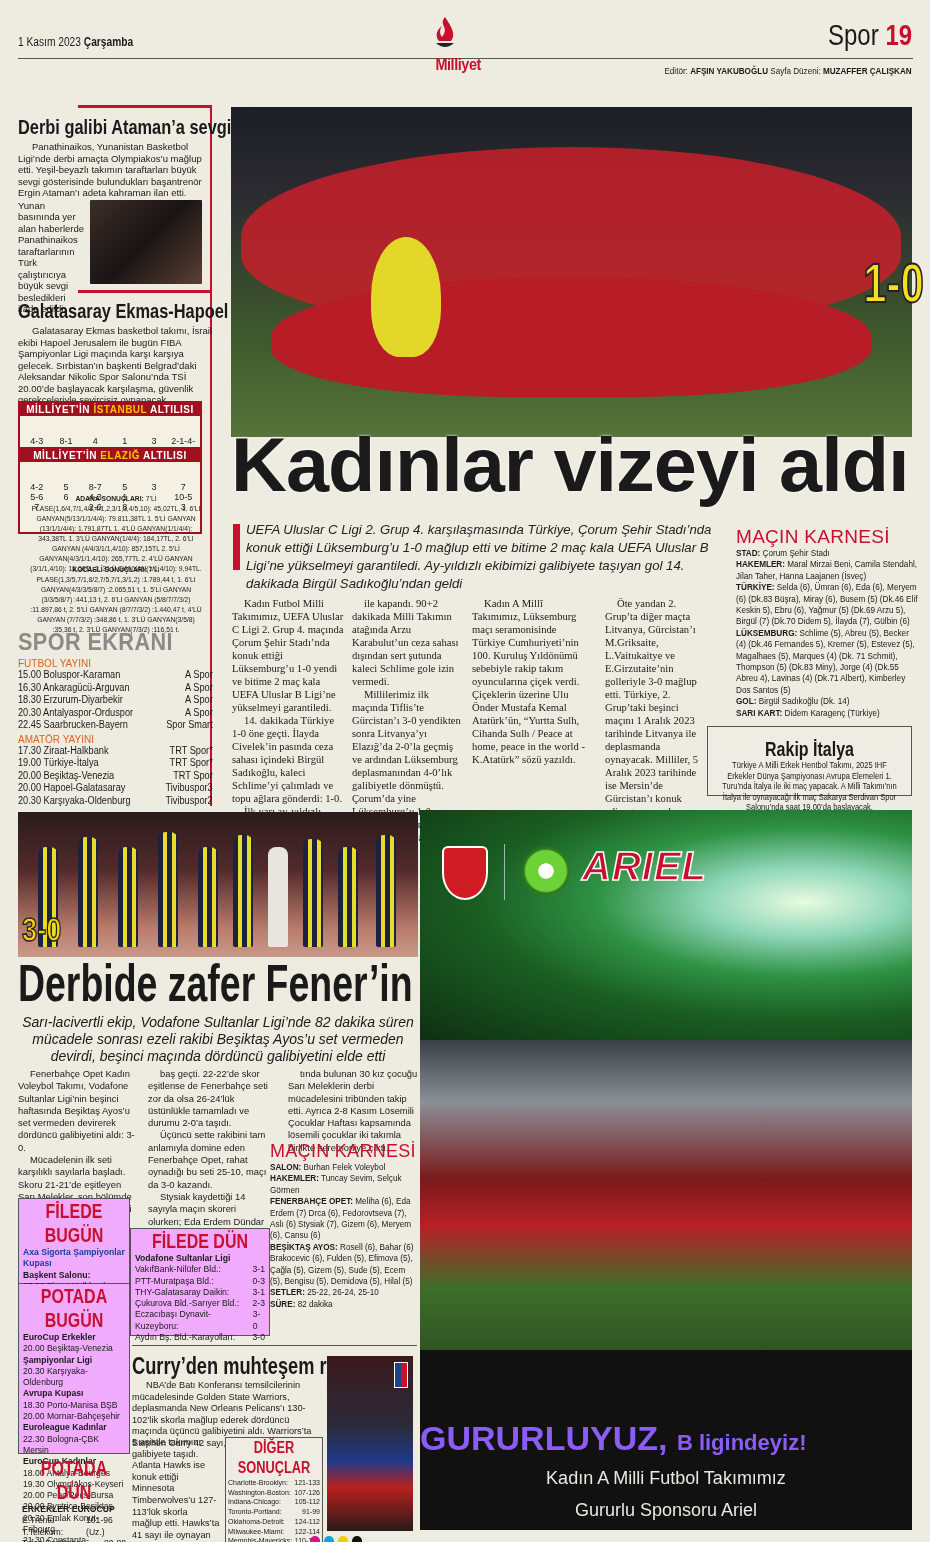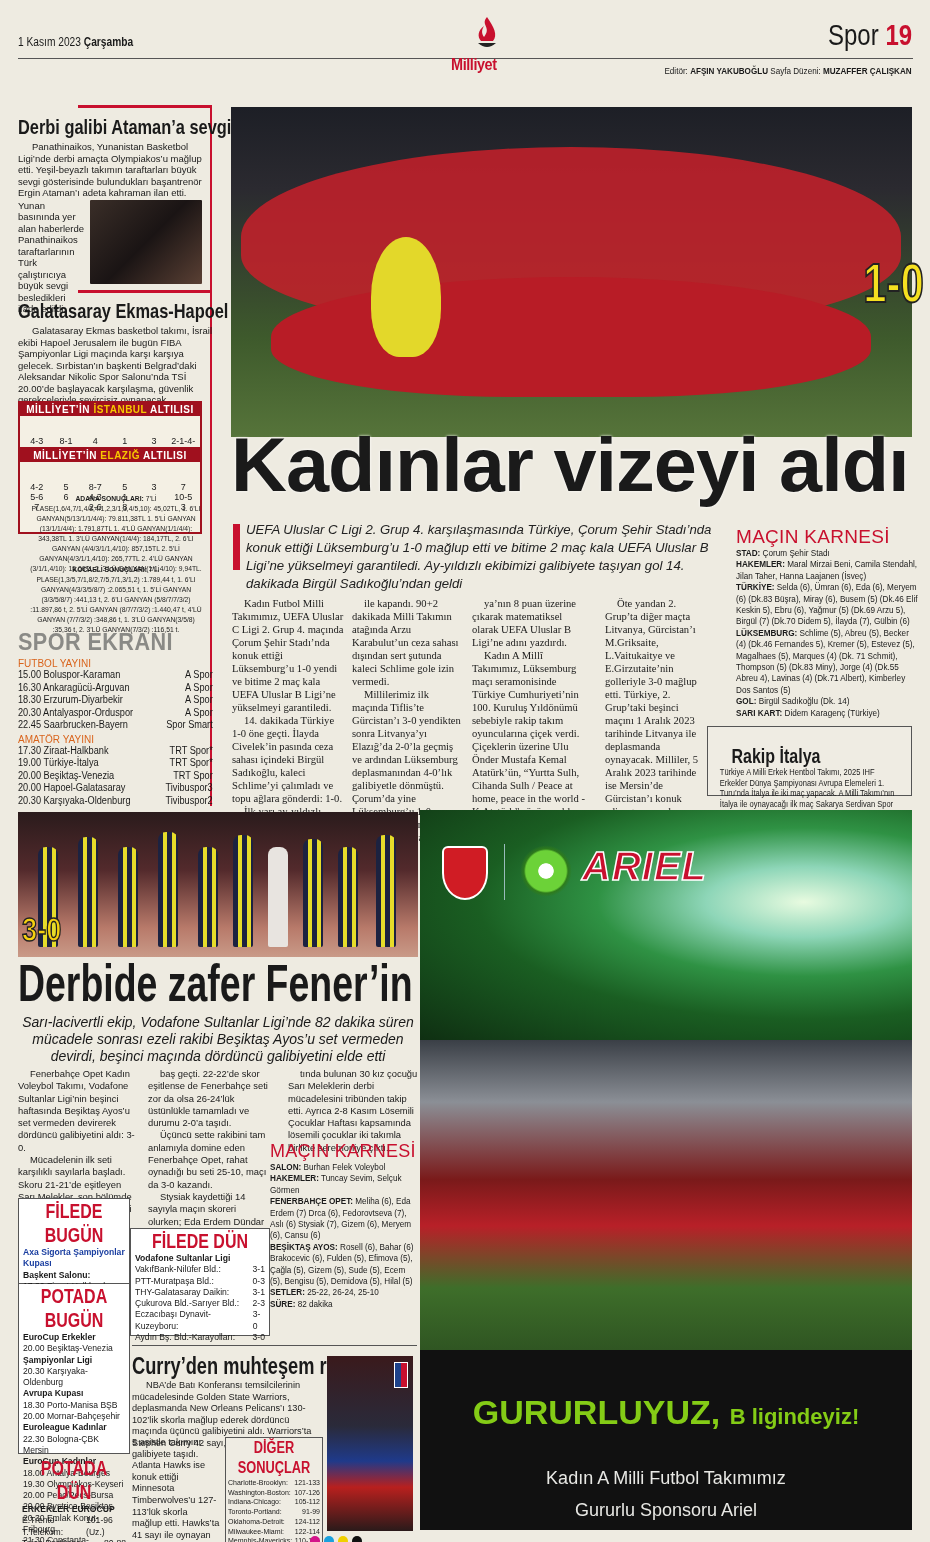--- a/index.html
+++ b/index.html
@@ -2,21 +2,21 @@
 <html><head>
 <meta charset="utf-8">
 <style>
 *{box-sizing:border-box;margin:0;padding:0}
 body{width:930px;height:1542px;background:#eeebe1;font-family:"Liberation Sans",sans-serif;color:#1a1a1a;position:relative;overflow:hidden}
 .abs{position:absolute}
 
 #hdr-date{left:18px;top:35px;font-size:12px;transform:scaleX(.85);transform-origin:left}
 #hdr-date b{font-weight:700}
 #hdr-line{left:18px;top:58px;width:895px;height:1px;background:#555}
-#logo{left:430px;top:15px;width:72px;text-align:right}
+#logo{left:430px;top:15px;width:72px;text-align:left}
 #logo .flame{width:30px;height:36px;margin:0 auto}
 #logo .name{font-weight:900;color:#c8102e;font-size:17px;letter-spacing:-0.5px;transform:scaleX(.85)}
 #section{right:18px;top:18px;font-size:30px;transform:scaleX(.8);transform-origin:right}
 #section .num{color:#c8102e;font-weight:700}
 #credits{right:18px;top:66px;font-size:9px;transform:scaleX(.9);transform-origin:right}
 #credits b{font-weight:700}
 
 .leftcol{left:18px;width:196px}
 .redbar{height:3px;background:#c8102e}
 .vrule{background:#c8102e;width:2px}
@@ -38,47 +38,47 @@
 #score-big{right:6px;top:250px;font-size:56px;font-weight:900;color:#f5e020;-webkit-text-stroke:2px #222;transform:scaleX(.75);transform-origin:right}
 #headline-main{left:231px;top:425px;width:690px;font-size:76px;font-weight:900;line-height:80px;letter-spacing:-1px;transform:scaleX(1.02);transform-origin:left;white-space:nowrap;text-shadow:0 0 3px #fff}
 #deck{left:246px;top:521px;width:470px;font-size:13.2px;line-height:18px;font-style:italic;color:#222}
 #deck-bar{left:233px;top:524px;width:7px;height:46px;background:#c8102e}
 .col{font-size:10.6px;line-height:13px;font-family:"Liberation Serif",serif}
 .col p{text-indent:12px}
 #karne1{left:736px;top:526px;width:182px}
 .karne-title{color:#c8102e;font-size:19px;line-height:22px;letter-spacing:.3px}
 .karne-body{font-size:8.6px;line-height:11.4px;transform:scaleX(.95);transform-origin:left;width:105%}
 .karne-body b{font-weight:700}
-#rakip{left:707px;top:726px;width:205px;height:70px;border:1px solid #555;background:#efece3;padding:18px 4px;text-align:left}
+#rakip{left:707px;top:726px;width:205px;height:70px;border:1px solid #555;background:#efece3;padding:11px 4px;text-align:center}
 #rakip .t{font-size:20px;font-weight:700;transform:scaleX(.8)}
 #rakip .b{font-size:8.2px;line-height:10.5px;transform:scaleX(.92)}
 
 #volley-photo{left:18px;top:812px;width:400px;height:145px;background:linear-gradient(180deg,#2a1b1c 0%,#532a2c 40%,#b87a6a 80%,#c99a88 100%);overflow:hidden}
 .player{position:absolute;bottom:10px;width:20px;height:100px;border-radius:8px 8px 2px 2px;background:repeating-linear-gradient(90deg,#1c2240 0 5px,#e6dc2a 5px 9px)}
 #score30{left:22px;top:910px;font-size:34px;font-weight:900;color:#f5d010;-webkit-text-stroke:1.5px #222;transform:scaleX(.8);transform-origin:left}
 #headline-vb{left:18px;top:955px;font-size:52px;font-weight:700;line-height:56px;transform:scaleX(.72);transform-origin:left;white-space:nowrap}
 #deck-vb{left:18px;top:1014px;width:400px;text-align:center;font-size:14px;line-height:17px;font-style:italic}
 .col2{font-size:9.4px;line-height:12.3px}
 .col2 p{text-indent:12px}
-.box{border:1px solid #555;background:#ffffff}
+.box{border:1px solid #555;background:#f0abfc}
 .box-title{color:#c8102e;font-weight:700;font-size:20px;text-align:center;transform:scaleX(.8);line-height:24px}
 .list{font-size:8.6px;line-height:11.3px;padding:0 4px}
 .list .h{font-weight:700}
 .list .blue{color:#1a3ea0;font-weight:700}
 .dotrow{display:flex;justify-content:space-between}
 
 #ad{left:420px;top:810px;width:492px;height:720px;background:#0c130e;overflow:hidden}
 #ad-top{position:absolute;left:0;top:0;width:100%;height:230px;background:radial-gradient(ellipse at 78% 40%,#e8fbe0 0%,#8ed6b8 18%,#2f9244 38%,#1a5e22 60%,#0f2f12 100%)}
 #ad-photo{position:absolute;left:0;top:230px;width:100%;height:310px;background:linear-gradient(180deg,#3a3f46 0%,#8b8f96 20%,#7a1a1a 45%,#b82028 60%,#3e6e2a 80%,#2f5522 100%)}
 #ad-bottom{position:absolute;left:0;top:540px;width:100%;height:180px;background:#111}
 #ad-badge{position:absolute;left:22px;top:36px;width:46px;height:54px;background:#d01c24;border-radius:6px 6px 50% 50%;border:2px solid #fff}
 #ad-sep{position:absolute;left:84px;top:34px;width:1px;height:56px;background:#9bb}
 #ad-star{position:absolute;left:100px;top:35px;width:52px;height:52px;border-radius:50%;background:radial-gradient(circle,#fff 0 20%,#6cd238 22% 55%,#2e7a1c 60%,transparent 70%)}
 #ad-brand{position:absolute;left:162px;top:34px;font-size:40px;font-weight:900;font-style:italic;color:#c8102e;-webkit-text-stroke:1.5px #fff;letter-spacing:1px}
-#ad-head{position:absolute;left:0;top:583px;width:100%;text-align:center;color:#84cc16;font-weight:900;font-size:34px}
+#ad-head{position:absolute;left:0;top:609px;width:100%;color:#8b5cf6;font-weight:900;font-size:34px}
 #ad-head small{font-size:22px;font-weight:700}
 #ad-sub{position:absolute;left:0;top:652px;width:100%;text-align:center;color:#e8e8e4;font-size:18px;line-height:32px}
 
 #curry-title{left:132px;top:1352px;font-size:24px;font-weight:700;transform:scaleX(.76);transform-origin:left;white-space:nowrap}
 #curry-photo{left:327px;top:1356px;width:86px;height:175px;background:linear-gradient(180deg,#3a1a1c 0%,#2a2a3a 40%,#1f3a8a 60%,#b8201e 75%,#2a1a1a 100%)}
 #nba-logo{position:absolute;right:5px;top:6px;width:14px;height:26px;background:linear-gradient(90deg,#1d428a 50%,#c8102e 50%);border:1px solid #fff}
 #diger{left:225px;top:1437px;width:98px;border:1px solid #555;background:#efece3}
 #diger .box-title{font-size:16px;line-height:20px}
 #diger .list{font-size:7px;line-height:9.7px;padding:0 2px}
 .footer-dots{left:310px;top:1536px;display:flex;gap:4px}
@@ -233,21 +233,20 @@
 <div class="abs col" style="left:232px;top:597px;width:113px" id="mcol0">
     <p>Kadın Futbol Milli Takımımız, UEFA Uluslar C Ligi 2. Grup 4. maçında Çorum Şehir Stadı’nda konuk ettiği Lüksemburg’u 1-0 yendi ve bitime 2 maç kala UEFA Uluslar B Ligi’ne yükselmeyi garantiledi.</p>
     <p>14. dakikada Türkiye 1-0 öne geçti. İlayda Civelek’in pasında ceza sahası içindeki Birgül Sadıkoğlu, kaleci Schlime’yi çalımladı ve topu ağlara gönderdi: 1-0.</p>
     <p>İlk yarı ay-yıldızlı ekibimizin 1-0’lık üstünlüğü</p>
   </div>
 <div class="abs col" style="left:352px;top:597px;width:113px" id="mcol1">
     <p>ile kapandı. 90+2 dakikada Milli Takımın atağında Arzu Karabulut’un ceza sahası dışından sert şutunda kaleci Schlime gole izin vermedi.</p>
     <p>Millilerimiz ilk maçında Tiflis’te Gürcistan’ı 3-0 yendikten sonra Litvanya’yı Elazığ’da 2-0’la geçmiş ve ardından Lüksemburg deplasmanından 4-0’lık galibiyetle dönmüştü. Çorum’da yine Lüksemburg’u 1-0 yenen Milliler, 12 puana yükselerek en yakın rakibi Litvan-</p>
   </div>
 <div class="abs col" style="left:472px;top:597px;width:118px" id="mcol2">
-    <p>ya’nın 8 puan üzerine çıkarak matematiksel olarak UEFA Uluslar B Ligi’ne adını yazdırdı.</p>
     <p>Kadın A Millî Takımımız, Lüksemburg maçı seramonisinde Türkiye Cumhuriyeti’nin 100. Kuruluş Yıldönümü sebebiyle rakip takım oyuncularına çiçek verdi. Çiçeklerin üzerine Ulu Önder Mustafa Kemal Atatürk’ün, “Yurtta Sulh, Cihanda Sulh / Peace at home, peace in the world - K.Atatürk” sözü yazıldı.</p>
   </div>
 <div class="abs col" style="left:605px;top:597px;width:100px" id="mcol3">
     <p>Öte yandan 2. Grup’ta diğer maçta Litvanya, Gürcistan’ı M.Griksaite, L.Vaitukaitye ve E.Girzutaite’nin golleriyle 3-0 mağlup etti. Türkiye, 2. Grup’taki beşinci maçını 1 Aralık 2023 tarihinde Litvanya ile deplasmanda oynayacak. Milliler, 5 Aralık 2023 tarihinde ise Mersin’de Gürcistan’ı konuk edip, grup maçlarını tamamlayacak.</p>
   </div>
 
 <div class="abs" id="karne1">
   <div class="karne-title">MAÇIN KARNESİ</div>
   <div class="karne-body" id="karne1-body">
       <div><b>STAD:</b> <span>Çorum Şehir Stadı</span></div>

